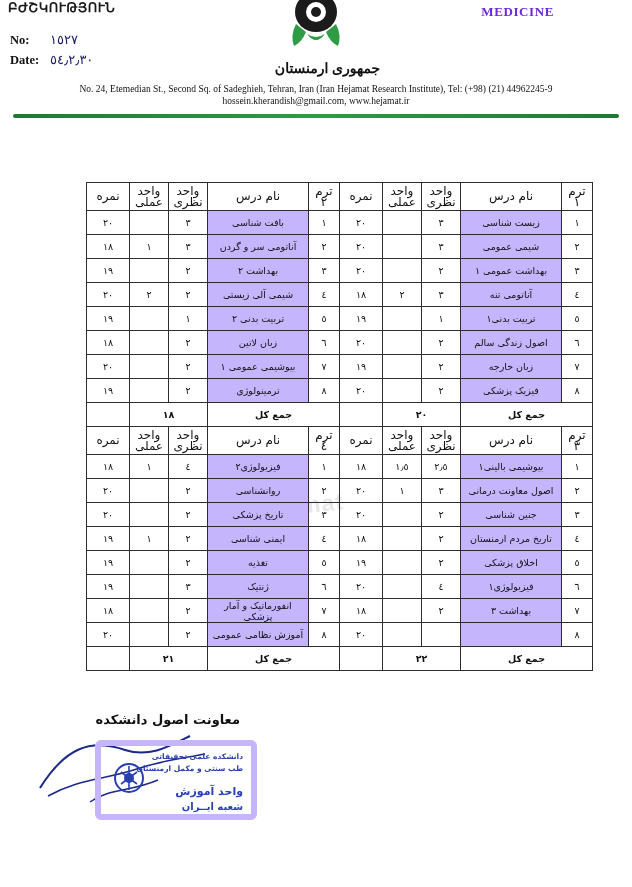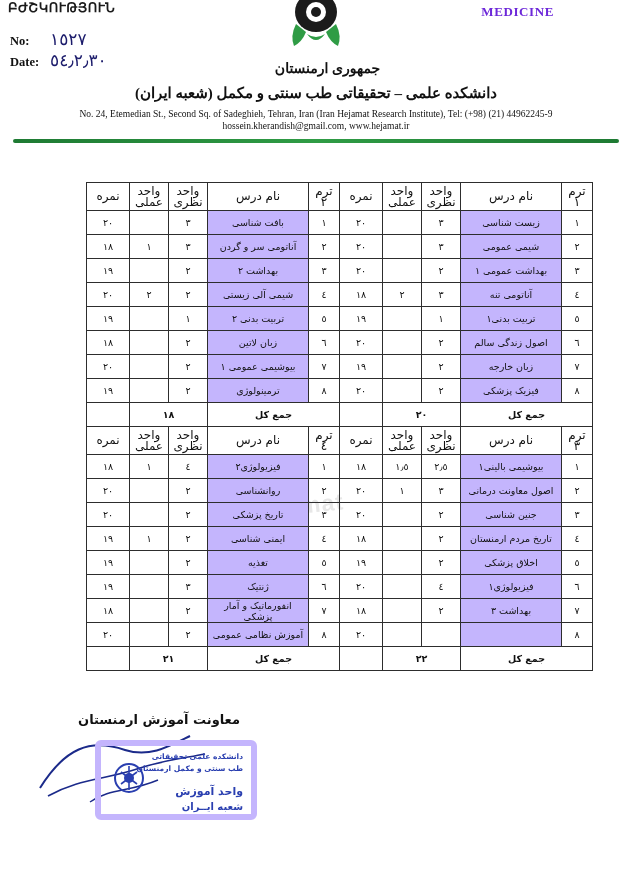--- a/index.html
+++ b/index.html
@@ -59,21 +59,21 @@
     top: 30px;
     font-size: 12.5px;
     font-weight: bold;
     line-height: 19px;
   }
   .no-date-block .row { display: flex; align-items: baseline; }
   .no-date-block .lbl { width: 40px; }
   .no-date-block .val {
     font-family: "Liberation Serif", serif;
     color: #1b1b6b;
-    font-size: 17px;
+    font-size: 13px;
     font-weight: normal;
   }
   .hdr-center {
     text-align: center;
     padding-top: 8px;
   }
   .hdr-line1 {
     font-size: 14px;
     font-weight: bold;
     direction: rtl;
@@ -242,21 +242,20 @@
       </div>
       <div class="row">
         <span class="lbl">Date:</span>
         <span class="val">٥٤٫٢٫٣٠</span>
       </div>
     </div>
   </div>
 
   <div class="hdr-center">
     <div class="hdr-line1">جمهوری ارمنستان</div>
-    <div class="hdr-line2">دانشکده علمی – تحقیقاتی طب سنتی و مکمل (شعبه ایران)</div>
     <div class="hdr-line3">No. 24, Etemedian St., Second Sq. of Sadeghieh, Tehran, Iran (Iran Hejamat Research Institute), Tel: (+98) (21) 44962245-9</div>
     <div class="hdr-line4">hossein.kherandish@gmail.com, www.hejamat.ir</div>
   </div>
   <div class="green-rule"></div>
 </div>
 
 <div class="watermark">hejamat</div>
 
 <div class="table-wrap">
   <table class="grid">
@@ -490,21 +489,21 @@
           <td class="c-theory sum" colspan="2">٢٢</td>
           <td class="c-grade"></td>
           <td class="c-num c-name sum" colspan="2">جمع کل</td>
           <td class="c-theory sum" colspan="2">٢١</td>
           <td class="c-grade"></td>
         </tr>
       </tbody>
   </table>
 </div>
 
-<div class="sig-label">معاونت آموزش ارمنستان</div>
+<div class="sig-label">معاونت اصول دانشکده</div>
 
 <svg class="sig-scribble" viewBox="0 0 210 90">
   <path d="M10 70 C 35 30, 60 20, 95 32 C 120 40, 140 28, 160 18" fill="none" stroke="#1b2a8a" stroke-width="2"></path>
   <path d="M18 78 C 50 60, 75 62, 110 50 C 135 42, 155 40, 175 36" fill="none" stroke="#1b2a8a" stroke-width="1.6"></path>
   <path d="M60 84 C 80 70, 100 74, 128 62" fill="none" stroke="#1b2a8a" stroke-width="1.4"></path>
 </svg>
 
 <div class="stamp">
   <div class="stamp-text">
     <div>دانشکده علمی تحقیقاتی</div>

